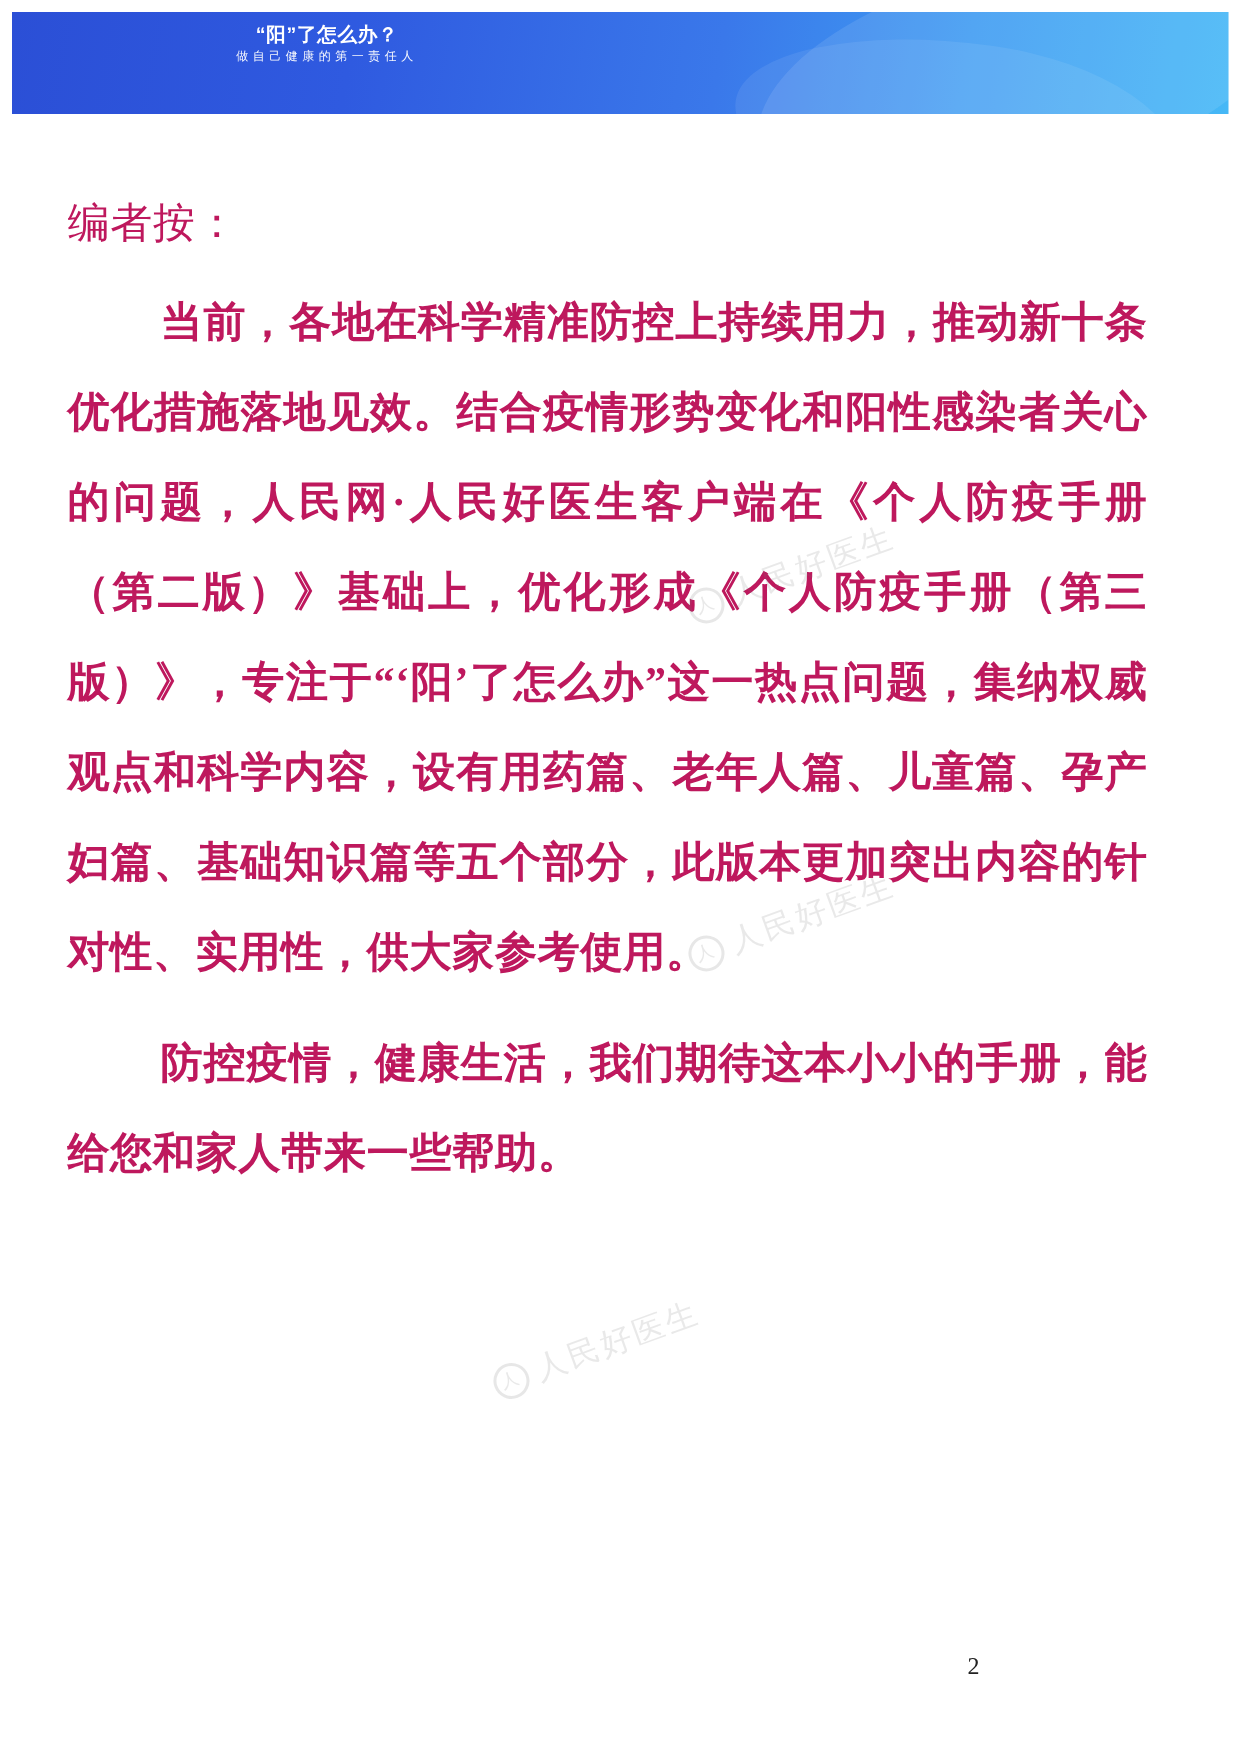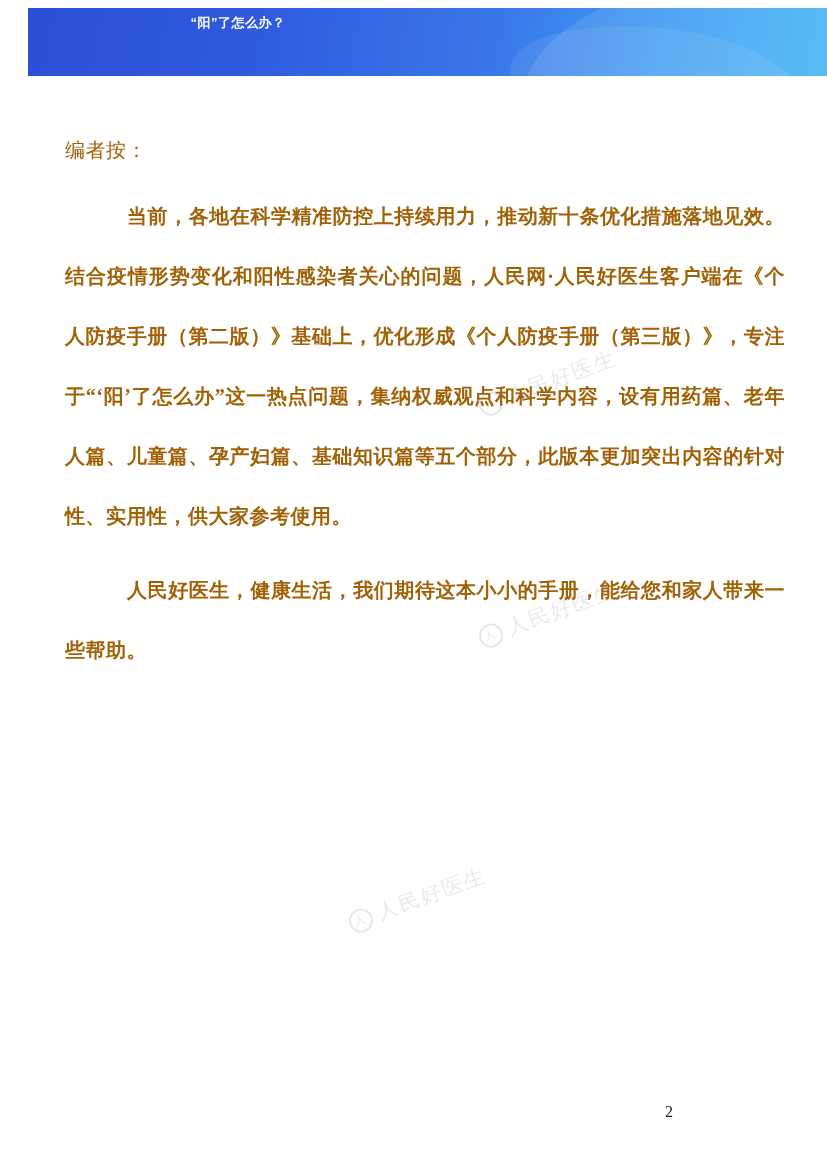--- a/index.html
+++ b/index.html
@@ -15,21 +15,20 @@
     overflow: hidden;
   }
 
   .page {
     position: absolute;
     left: 0; top: 0;
     width: 711px;
     height: 1169px;
     background: #ffffff;
     box-sizing: border-box;
-    margin-left: 20px;
   }
 
   
   .banner {
     position: absolute;
     left: 8px;
     top: 8px;
     width: 811px;
     height: 68px;
     background: linear-gradient(100deg, #2b4fd6 0%, #2f5ae0 28%, #3a78ea 58%, #3f9bf2 78%, #46b8f6 100%);
@@ -84,23 +83,23 @@
   }
 
   
   .content {
     position: absolute;
     left: 45px;
     top: 120px;
     width: 720px;
   }
   .para {
-    font-size: 20px;
+    font-size: 28px;
     line-height: 60px;
-    color: #a16207;
+    color: #be185d;
     letter-spacing: 0.5px;
     text-align: justify;
     margin: 0;
   }
   .para-heading {
     margin-bottom: 6px;
   }
   .para-indent {
     text-indent: 62px;
     font-weight: bold;
@@ -148,28 +147,29 @@
 </head>
 <body>
 
 <div class="page">
 
   <div class="banner">
     <div class="wave"></div>
     <div class="wave2"></div>
     <div class="banner-text">
       <div class="banner-line1">“阳”了怎么办？</div>
+      <div class="banner-line3">做自己健康的第一责任人</div>
     </div>
   </div>
 
   <div class="content">
     <p class="para para-heading">编者按：</p>
     <p class="para para-indent">当前，各地在科学精准防控上持续用力，推动新十条优化措施落地见效。结合疫情形势变化和阳性感染者关心的问题，人民网·人民好医生客户端在《个人防疫手册（第二版）》基础上，优化形成《个人防疫手册（第三版）》，专注于“‘阳’了怎么办”这一热点问题，集纳权威观点和科学内容，设有用药篇、老年人篇、儿童篇、孕产妇篇、基础知识篇等五个部分，此版本更加突出内容的针对性、实用性，供大家参考使用。</p>
     <div class="spacer-sm"></div>
-    <p class="para para-indent">人民好医生，健康生活，我们期待这本小小的手册，能给您和家人带来一些帮助。</p>
+    <p class="para para-indent">防控疫情，健康生活，我们期待这本小小的手册，能给您和家人带来一些帮助。</p>
   </div>
 
   <div class="wm wm1">
     <span class="wm-mark">人</span><span>人民好医生</span>
   </div>
   <div class="wm wm2">
     <span class="wm-mark">人</span><span>人民好医生</span>
   </div>
   <div class="wm wm3">
     <span class="wm-mark">人</span><span>人民好医生</span>

